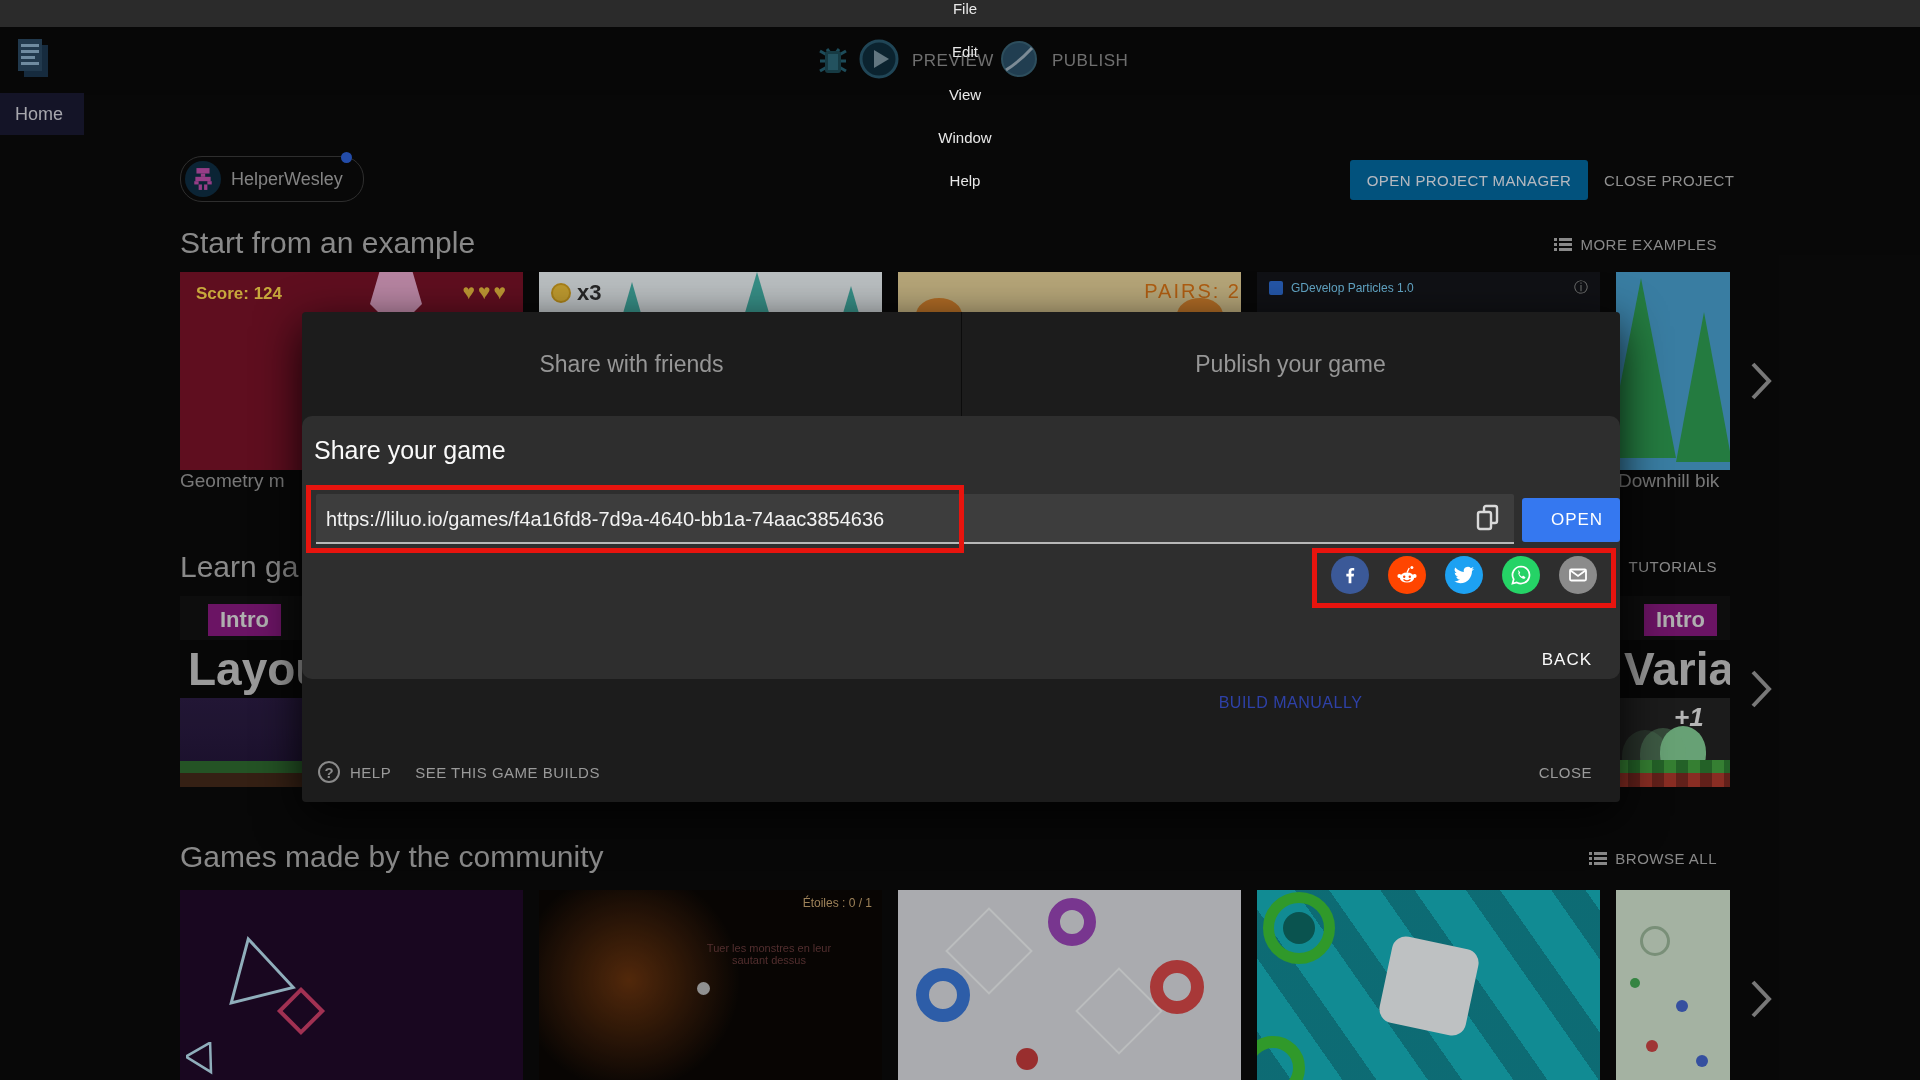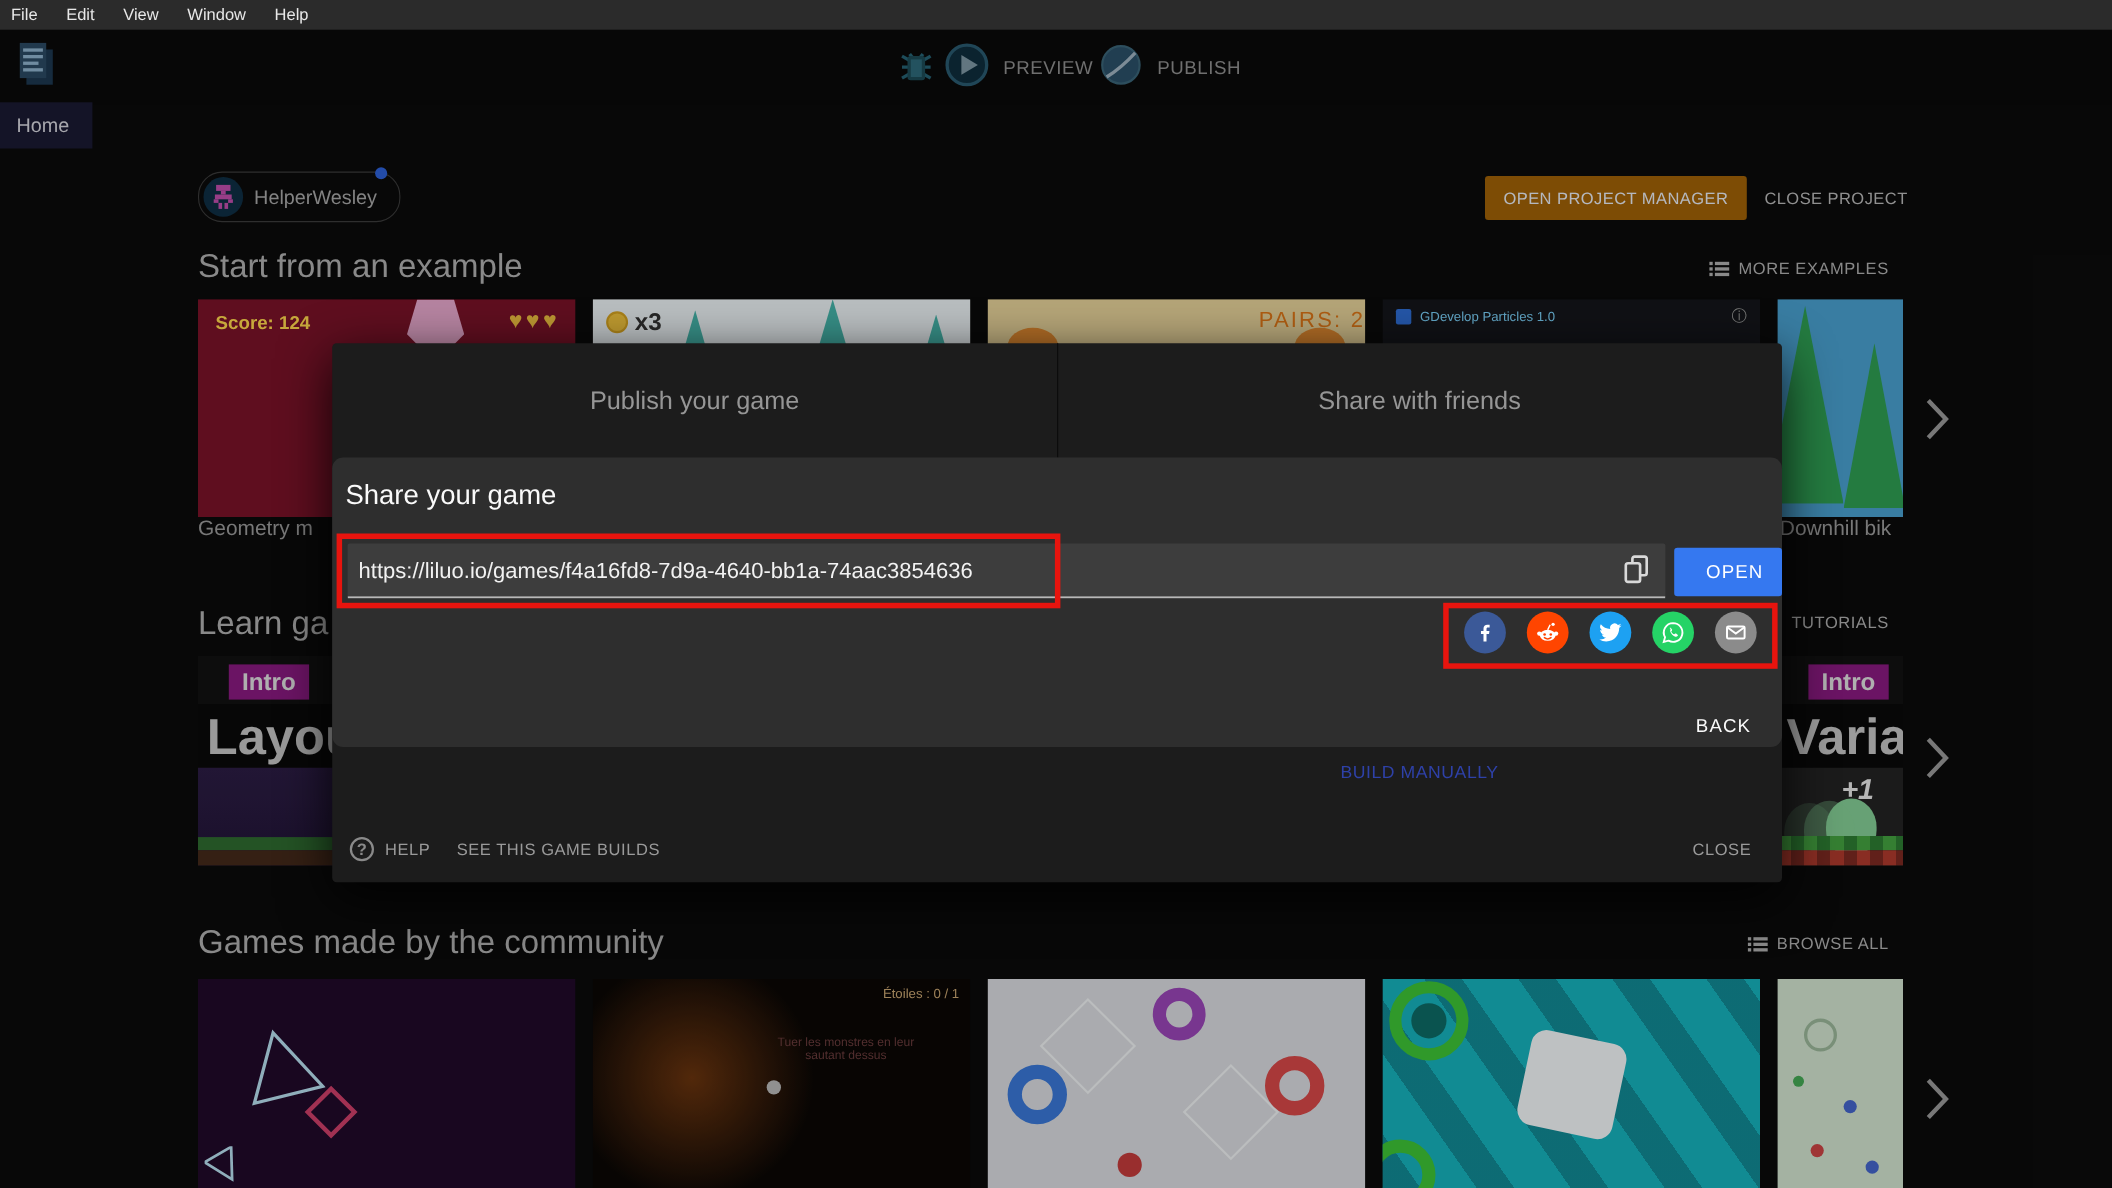--- a/index.html
+++ b/index.html
@@ -2,38 +2,38 @@
 <html><head>
 <meta charset="utf-8">
 <style>
   html,body{margin:0;padding:0;background:#000;}
   #canvas{position:relative;width:1920px;height:1080px;background:#0b0b0b;overflow:hidden;
           font-family:"Liberation Sans",sans-serif;-webkit-font-smoothing:antialiased;}
   .abs{position:absolute;}
 
   
   .menubar{left:0;top:0;width:1920px;height:27px;background:#2b2b2b;display:flex;align-items:center;
-           gap:26px;padding-left:10px;box-sizing:border-box;z-index:70;}
+           gap:26px;padding-left:10px;box-sizing:border-box;z-index:70;flex-direction:column;}
   .menu-item{color:#e8e8e8;font-size:15px;cursor:default;}
 
   
   .toolbar{left:0;top:27px;width:1920px;height:68px;background:#0a0a0a;}
   .tool-label{color:#8f8f8f;font-size:17px;letter-spacing:.5px;}
 
   
   .home-tab{left:0;top:93px;width:84px;height:42px;background:#1a1a33;color:#d6d6de;
             font-size:18px;display:flex;align-items:center;padding-left:15px;box-sizing:border-box;}
 
   
   .chip{left:180px;top:156px;height:44px;border:1px solid #3c3c3c;border-radius:22px;
         display:flex;align-items:center;gap:10px;padding:0 20px 0 4px;}
   .chip-name{color:#a8a8a8;font-size:18px;}
   .avatar{width:36px;height:36px;border-radius:50%;background:#0f2f44;display:flex;align-items:center;justify-content:center;}
   .notif-dot{left:341px;top:152px;width:11px;height:11px;border-radius:50%;background:#2e62d9;}
-  .opm-btn{left:1350px;top:160px;width:238px;height:40px;background:#a16207;border-radius:3px;
+  .opm-btn{left:1350px;top:160px;width:238px;height:40px;background:#0369a1;border-radius:3px;
            color:#e8ecf5;font-size:15px;letter-spacing:.4px;display:flex;align-items:center;justify-content:center;}
   .cp-btn{left:1604px;top:160px;height:40px;color:#b9b9b9;font-size:15px;letter-spacing:.4px;
           display:flex;align-items:center;}
 
   
   .sec-title{color:#b0b0b0;font-size:30px;}
   .sec-action{display:flex;align-items:center;gap:8px;color:#b0b0b0;font-size:15px;letter-spacing:.5px;}
   .list-ic{width:18px;height:13px;position:relative;}
   .list-ic i{position:absolute;left:5px;height:2.5px;width:13px;background:#b0b0b0;}
   .list-ic i::before{content:"";position:absolute;left:-5px;top:0;width:3px;height:2.5px;background:#b0b0b0;}
@@ -363,22 +363,22 @@
   <span class="abs chevron" style="left:1748px;top:978px;">
     <svg width="26" height="42" viewBox="0 0 26 42">
         <polyline points="5,4 21,21 5,38" fill="none" stroke="#9a9a9a" stroke-width="4"></polyline>
       </svg>
   </span>
 
   <div class="abs overlay"></div>
 
   <div class="abs dialog">
     <div class="dlg-tabs">
+      <div class="dlg-tab">Share with friends</div>
       <div class="dlg-tab">Publish your game</div>
-      <div class="dlg-tab">Share with friends</div>
     </div>
     <div class="dlg-divider"></div>
 
     <div class="panel">
       <div class="panel-title">Share your game</div>
 
       <div class="url-field">
         <input class="url-input" type="text" value="https://liluo.io/games/f4a16fd8-7d9a-4640-bb1a-74aac3854636" style="">
         <span class="copy-btn">
           <svg width="28" height="30" viewBox="0 0 28 30">

